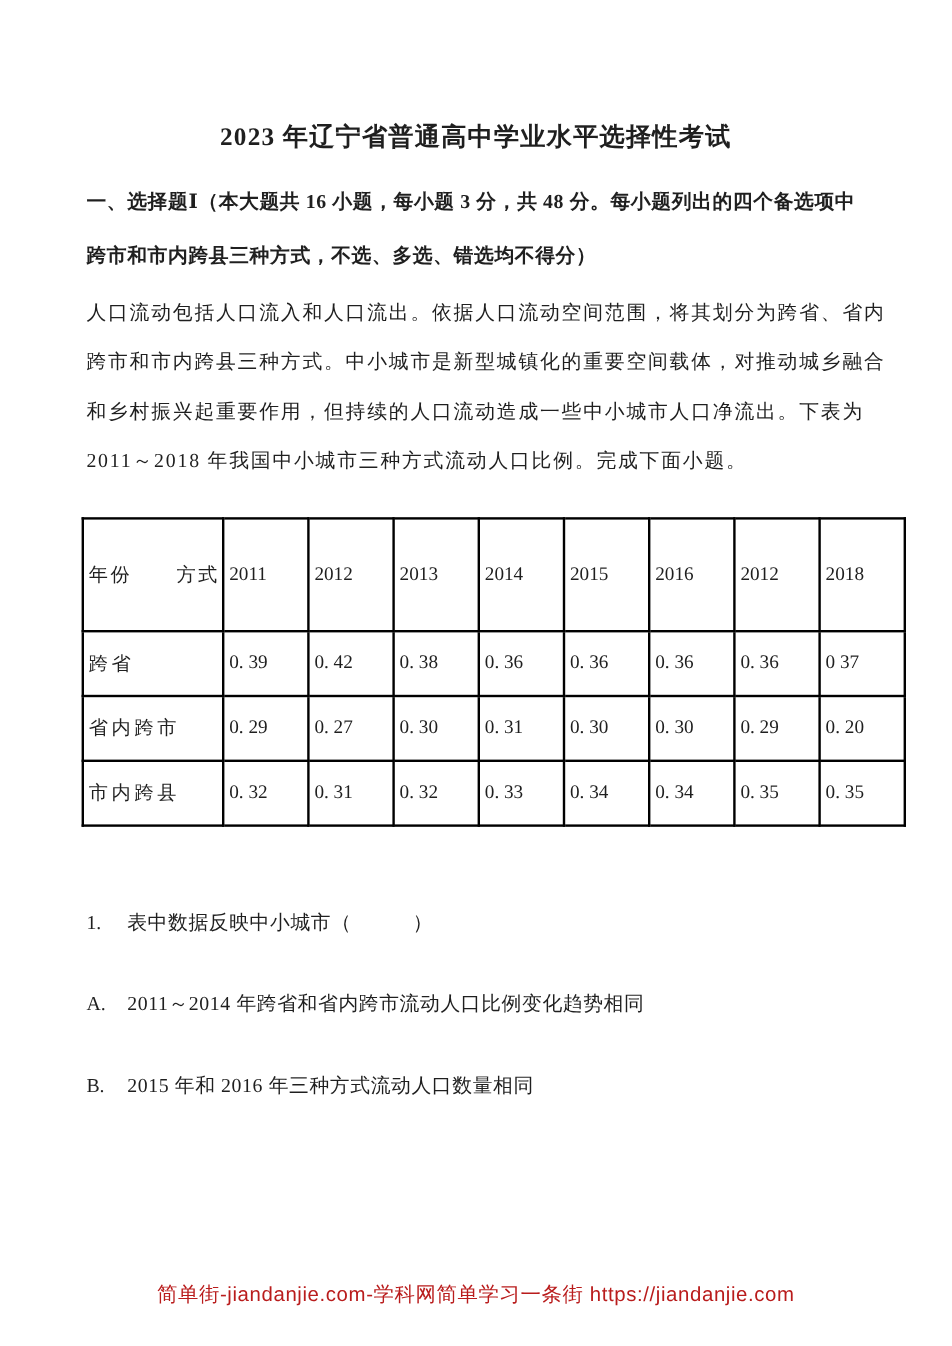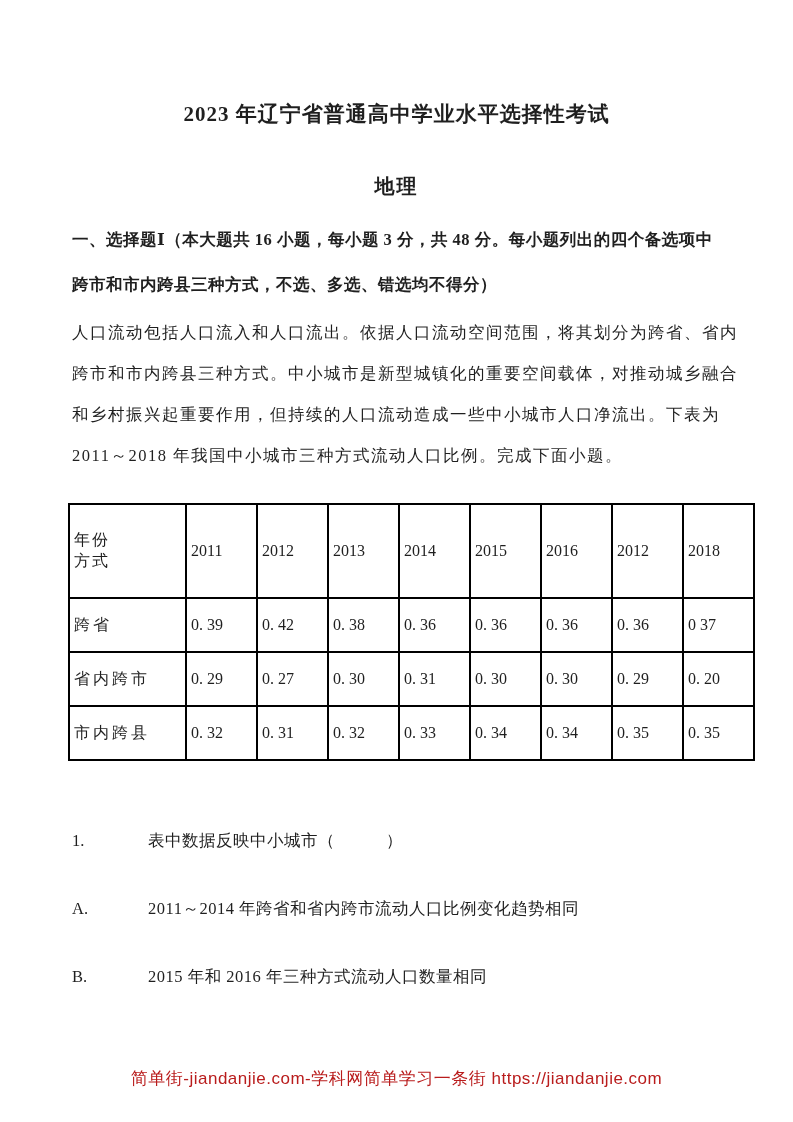--- a/index.html
+++ b/index.html
@@ -58,57 +58,56 @@
     overflow:hidden;
   }
   tr.header-row { height:94px; }
   tr.data-row { height:54px; }
   td.corner-cell {
     padding:13px 6px 13px 8px;
   }
   .corner-inner {
     height:100%;
     display:flex;
-    flex-direction:column;
+    flex-direction:row;
     justify-content:space-between;
     letter-spacing:2px;
     font-size:16px;
   }
   td.row-label {
     padding-left:8px;
     letter-spacing:3px;
   }
   .question-block {
     margin:68px 70px 0 72px;
     font-size:16.5px;
     line-height:24px;
   }
   .q-line { display:flex; margin-bottom:44px; }
   .q-line:last-child { margin-bottom:0; }
   .q-label { width:34px; flex:0 0 34px; }
-  .q-text { letter-spacing:0.5px; white-space:nowrap;margin-left:42px; }
+  .q-text { letter-spacing:0.5px; white-space:nowrap; }
   .footer-watermark {
     position:absolute;
     left:0; right:0; top:1068px;
     text-align:center;
     font-family:"Liberation Sans","DejaVu Sans",sans-serif;
     font-size:17px;
     line-height:22px;
     color:#b91c1c;
     letter-spacing:0.5px;
   }
 </style>
 </head>
 <body>
 
 <div class="page">
 
   <h1 class="doc-title">2023 年辽宁省普通高中学业水平选择性考试</h1>
 
-  <h2 class="doc-subject">地理</h2>
 
   <div class="section-heading">
     <div>一、选择题Ⅰ（本大题共 16 小题，每小题 3 分，共 48 分。每小题列出的四个备选项中</div>
     <div>跨市和市内跨县三种方式，不选、多选、错选均不得分）</div>
   </div>
 
   <div class="passage">
     <div>人口流动包括人口流入和人口流出。依据人口流动空间范围，将其划分为跨省、省内</div>
     <div>跨市和市内跨县三种方式。中小城市是新型城镇化的重要空间载体，对推动城乡融合</div>
     <div>和乡村振兴起重要作用，但持续的人口流动造成一些中小城市人口净流出。下表为</div>

